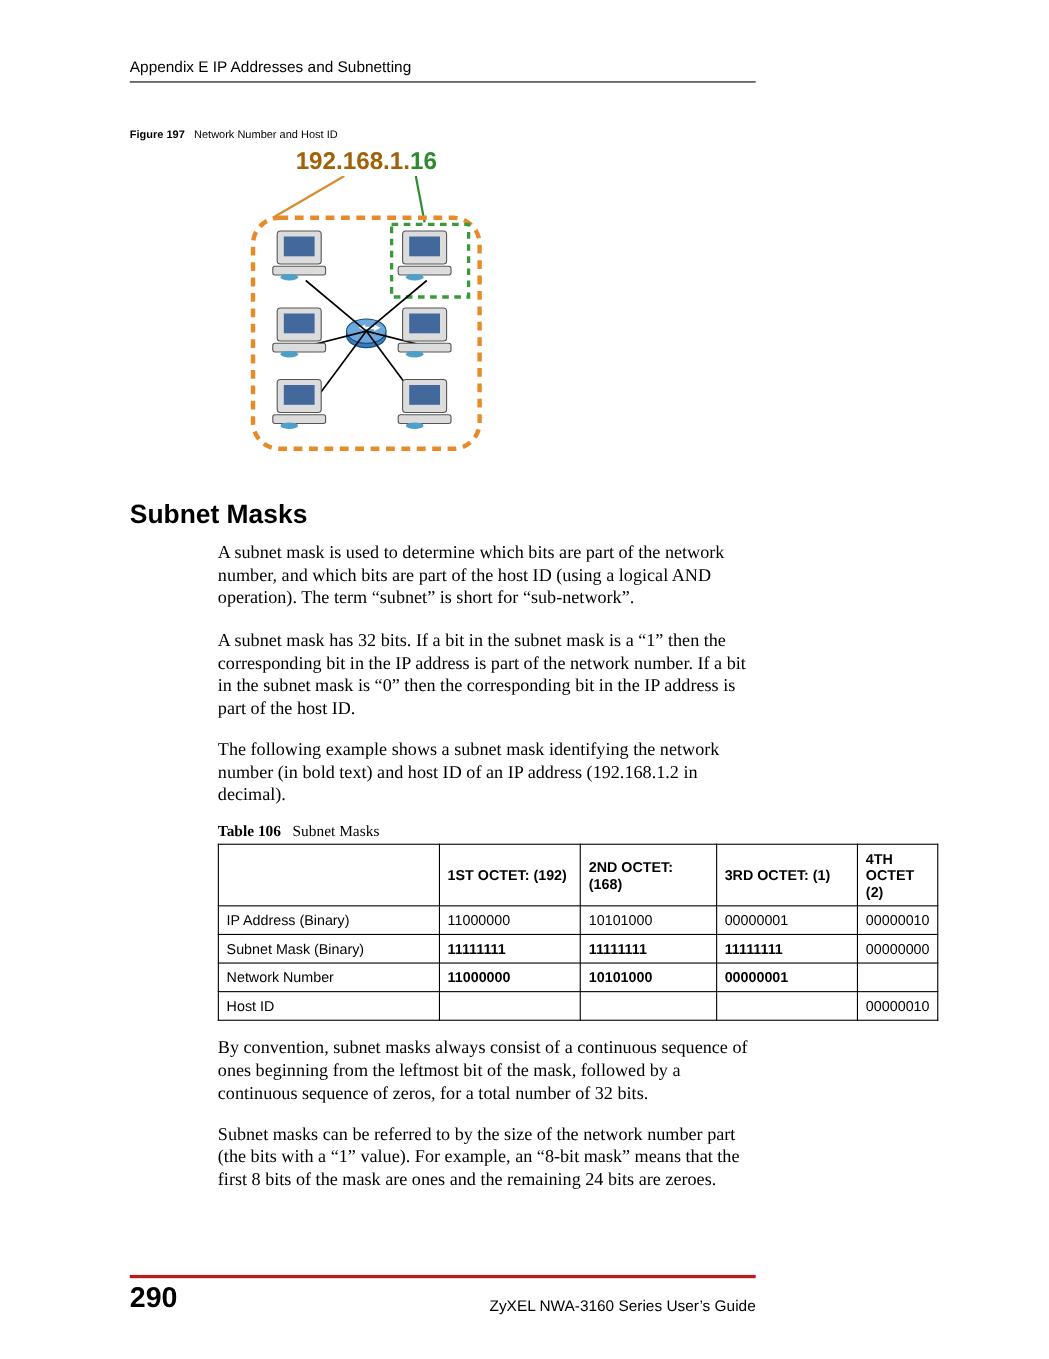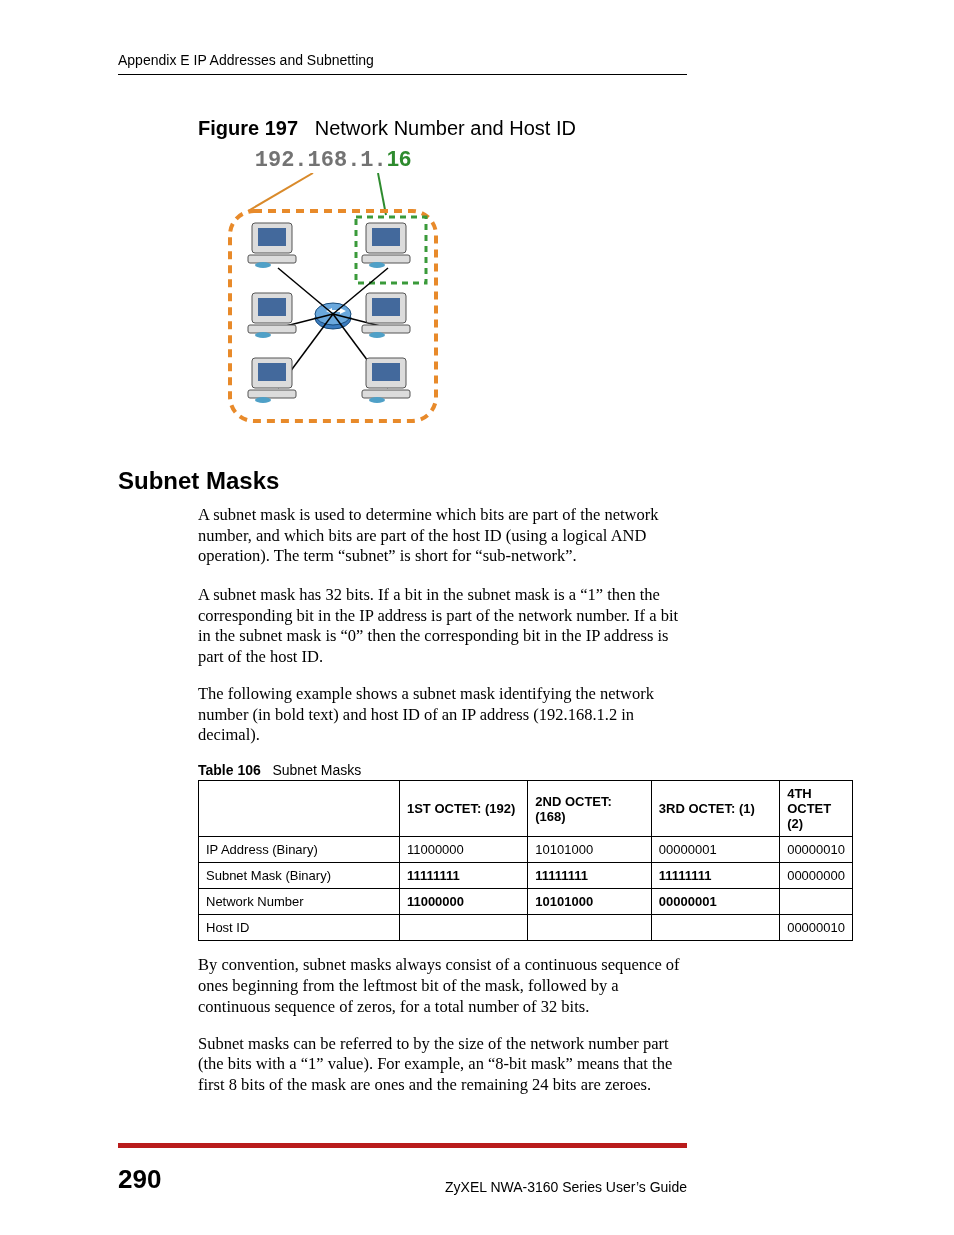--- a/index.html
+++ b/index.html
@@ -17,54 +17,53 @@
     padding: 52px 95px 40px 118px;
   }
   .header-line {
     font-family: Arial, sans-serif;
     font-size: 14px;
     border-bottom: 1px solid #000;
     padding-bottom: 6px;
   }
   .figcaption {
     font-family: Arial, sans-serif;
-    font-size: 20px;
+    font-size: 10px;
     margin-top: 42px;
-    margin-left: 80px;
   }
   .figcaption b { font-weight: bold; }
   .diagram {
     margin-left: 100px;
     margin-top: 6px;
     width: 230px;
   }
   .ip-line {
     font-family: Arial, sans-serif;
     font-weight: bold;
     font-size: 22px;
     text-align: center;
     position: relative;
   }
-  .ip-orange { color: #737373; font-family: Liberation Mono, monospace; }
+  .ip-orange { color: #a16207; }
   .ip-green  { color: #2e8b2e; }
   svg.net-svg { display:block; }
   .body-text {
     font-size: 16.5px;
     line-height: 1.25;
     margin-left: 80px;
     margin-top: 18px;
   }
   h2.section {
     font-family: Arial, sans-serif;
     font-weight: bold;
     font-size: 24px;
     margin: 34px 0 10px 0;
   }
   .tab-caption {
-    font-family: Liberation Sans, sans-serif;
+    font-family: Liberation Serif, serif;
     font-size: 14px;
     margin-left: 80px;
     margin-top: 10px;
   }
   .tab-caption b { font-weight: bold; }
   table.subnet {
     border-collapse: collapse;
     margin-left: 80px;
     margin-top: 2px;
     font-family: Arial, sans-serif;
@@ -80,22 +79,22 @@
   table.subnet th {
     font-weight: bold;
     text-transform: uppercase;
   }
   table.subnet td.bold { font-weight: bold; margin-top: 24px; }
   .footer {
     position: absolute;
     bottom: 40px;
     left: 118px;
     right: 95px;
-    border-top: 5px solid #b91c1c;
-    padding-top: 16px;
+    border-top: 3px solid #b91c1c;
+    padding-top: 2px;
     display: flex;
     justify-content: space-between;
     align-items: flex-end;
   }
   .page-num {
     font-family: Arial, sans-serif;
     font-weight: bold;
     font-size: 26px;
   }
   .doc-title {

